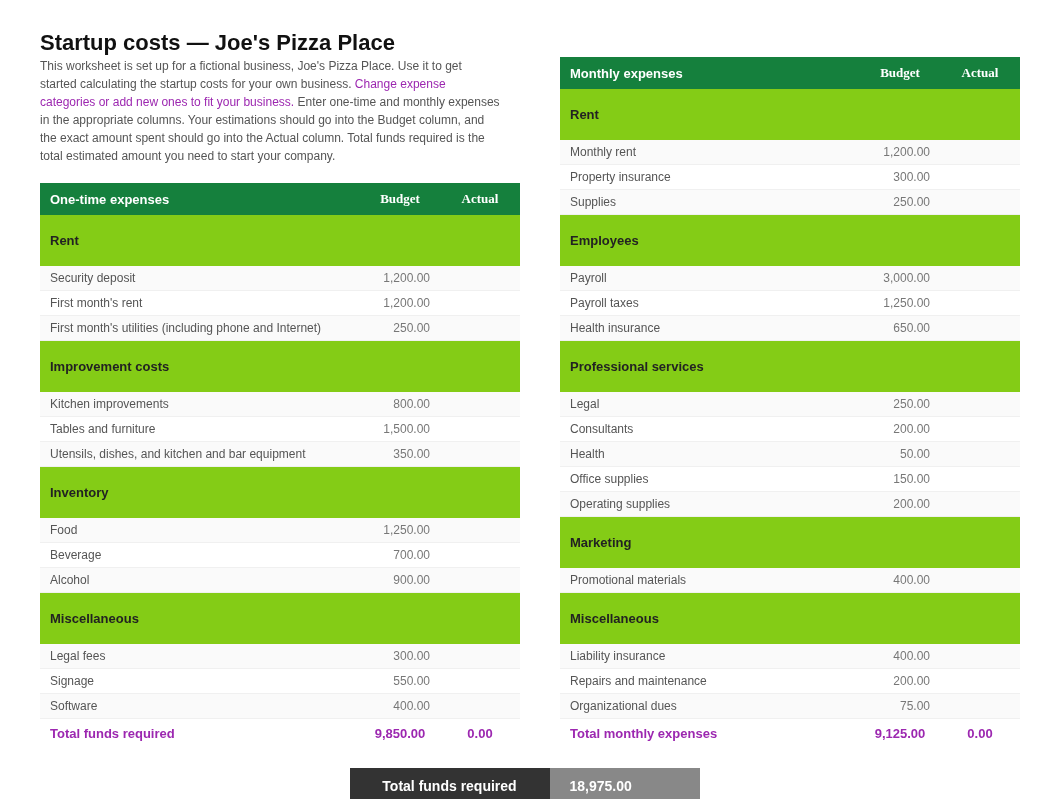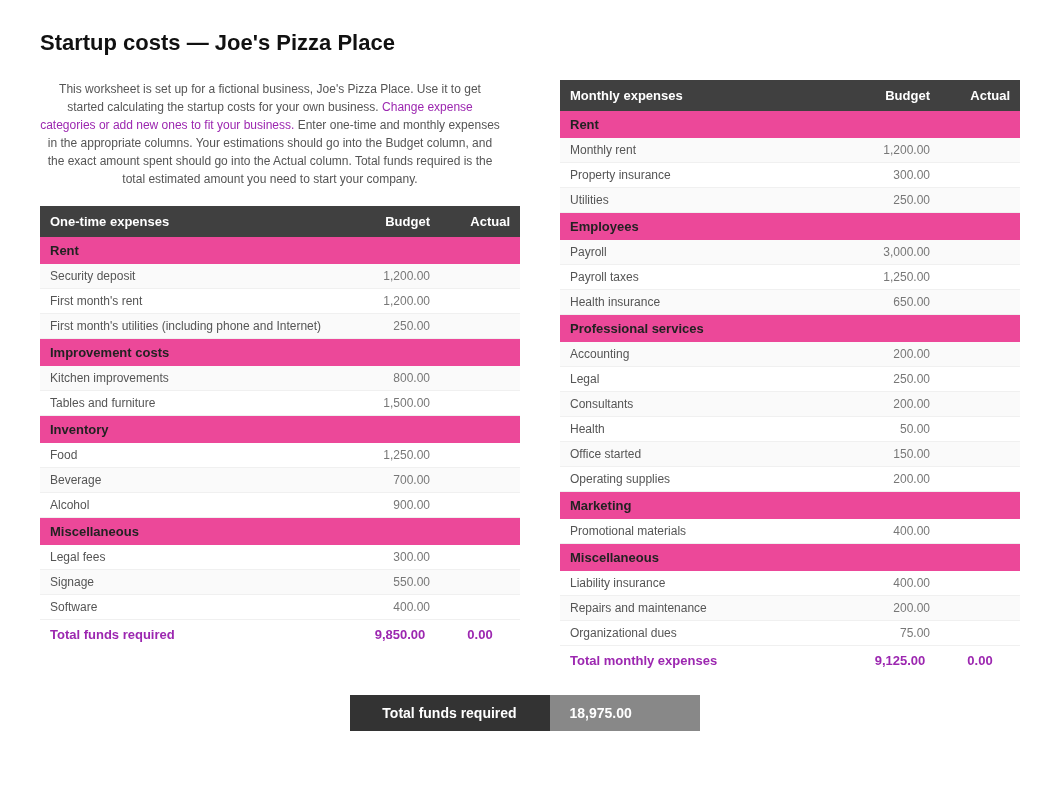--- a/index.html
+++ b/index.html
@@ -17,55 +17,55 @@
     }
     .left-panel {
       flex: 0 0 480px;
     }
     .right-panel {
       flex: 0 0 460px;
     }
     h1 {
       font-size: 22px;
       font-weight: bold;
-      margin-bottom: 24px;
+      margin-bottom: 1px;
       color: #111;
     }
     .description {
       font-size: 12px;
       color: #555;
       line-height: 1.5;
       margin-bottom: 18px;
       max-width: 460px;
-      text-align: center;
     }
     .description a, .description .highlight {
       color: #9c27b0;
     }
     
     table {
       width: 100%;
       border-collapse: collapse;
     }
     table thead tr th {
-      background-color: #404040;
+      background-color: #15803d;
       color: #fff;
       padding: 8px 10px;
       text-align: left;
       font-weight: bold;
       font-size: 13px;
     }
     table thead tr th:not(:first-child) {
-      text-align: right;
+      text-align: center;
       width: 80px;
+      font-family: Liberation Serif, serif;
     }
     .section-header td {
-      background-color: #ec4899;
-      font-weight: bold;
-      padding: 6px 10px;
+      background-color: #84cc16;
+      font-weight: bold;
+      padding: 18px 10px;
       color: #222;
       font-size: 13px;
     }
     .data-row td {
       padding: 5px 10px;
       border-bottom: 1px solid #f0f0f0;
       color: #555;
       font-size: 12px;
     }
     .data-row td:not(:first-child) {
@@ -154,20 +154,25 @@
             <td colspan="3">Improvement costs</td>
           </tr>
           <tr class="data-row">
           <td>Kitchen improvements</td>
           <td>800.00</td>
           <td></td>
         </tr>
           <tr class="data-row">
           <td>Tables and furniture</td>
           <td>1,500.00</td>
+          <td></td>
+        </tr>
+          <tr class="data-row">
+          <td>Utensils, dishes, and kitchen and bar equipment</td>
+          <td>350.00</td>
           <td></td>
         </tr>
           <tr class="section-header">
             <td colspan="3">Inventory</td>
           </tr>
           <tr class="data-row">
           <td>Food</td>
           <td>1,250.00</td>
           <td></td>
         </tr>
@@ -225,21 +230,21 @@
           <td>Monthly rent</td>
           <td>1,200.00</td>
           <td></td>
         </tr>
           <tr class="data-row">
           <td>Property insurance</td>
           <td>300.00</td>
           <td></td>
         </tr>
           <tr class="data-row">
-          <td>Utilities</td>
+          <td>Supplies</td>
           <td>250.00</td>
           <td></td>
         </tr>
           <tr class="section-header">
             <td colspan="3">Employees</td>
           </tr>
           <tr class="data-row">
           <td>Payroll</td>
           <td>3,000.00</td>
           <td></td>
@@ -251,41 +256,36 @@
         </tr>
           <tr class="data-row">
           <td>Health insurance</td>
           <td>650.00</td>
           <td></td>
         </tr>
           <tr class="section-header">
             <td colspan="3">Professional services</td>
           </tr>
           <tr class="data-row">
-          <td>Accounting</td>
-          <td>200.00</td>
-          <td></td>
-        </tr>
-          <tr class="data-row">
           <td>Legal</td>
           <td>250.00</td>
           <td></td>
         </tr>
           <tr class="data-row">
           <td>Consultants</td>
           <td>200.00</td>
           <td></td>
         </tr>
           <tr class="data-row">
           <td>Health</td>
           <td>50.00</td>
           <td></td>
         </tr>
           <tr class="data-row">
-          <td>Office started</td>
+          <td>Office supplies</td>
           <td>150.00</td>
           <td></td>
         </tr>
           <tr class="data-row">
           <td>Operating supplies</td>
           <td>200.00</td>
           <td></td>
         </tr>
           <tr class="section-header">
             <td colspan="3">Marketing</td>

